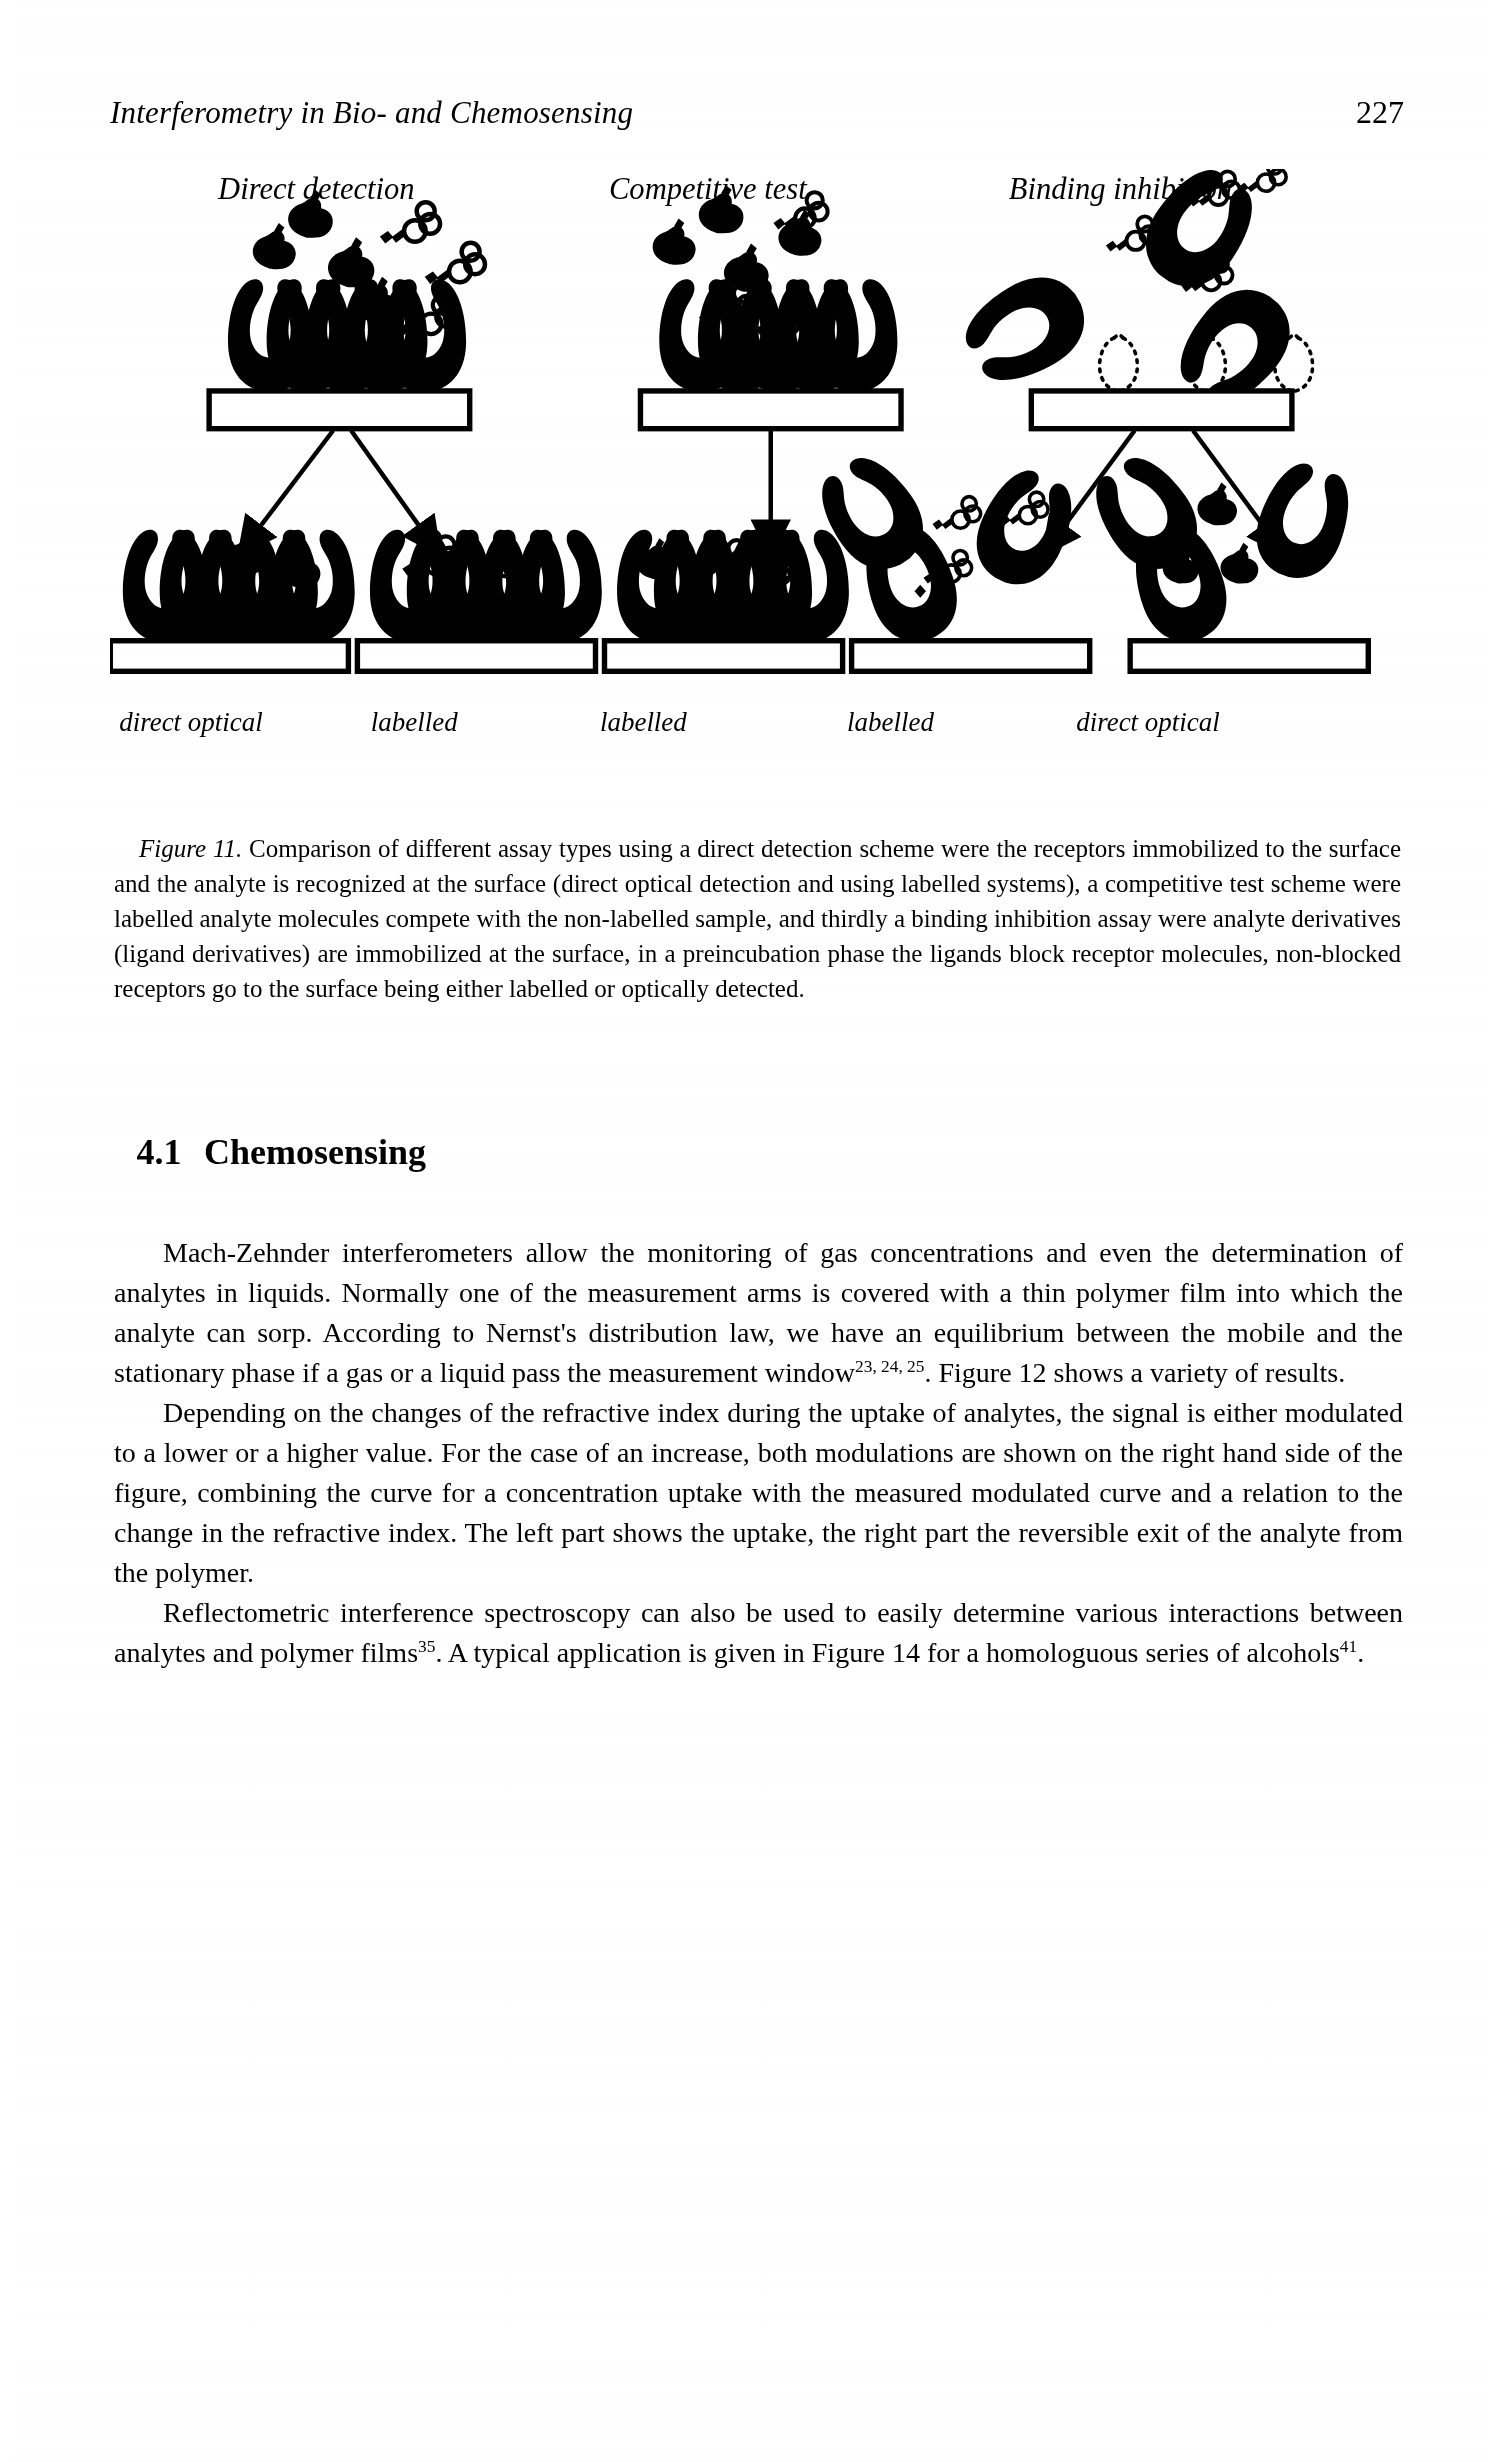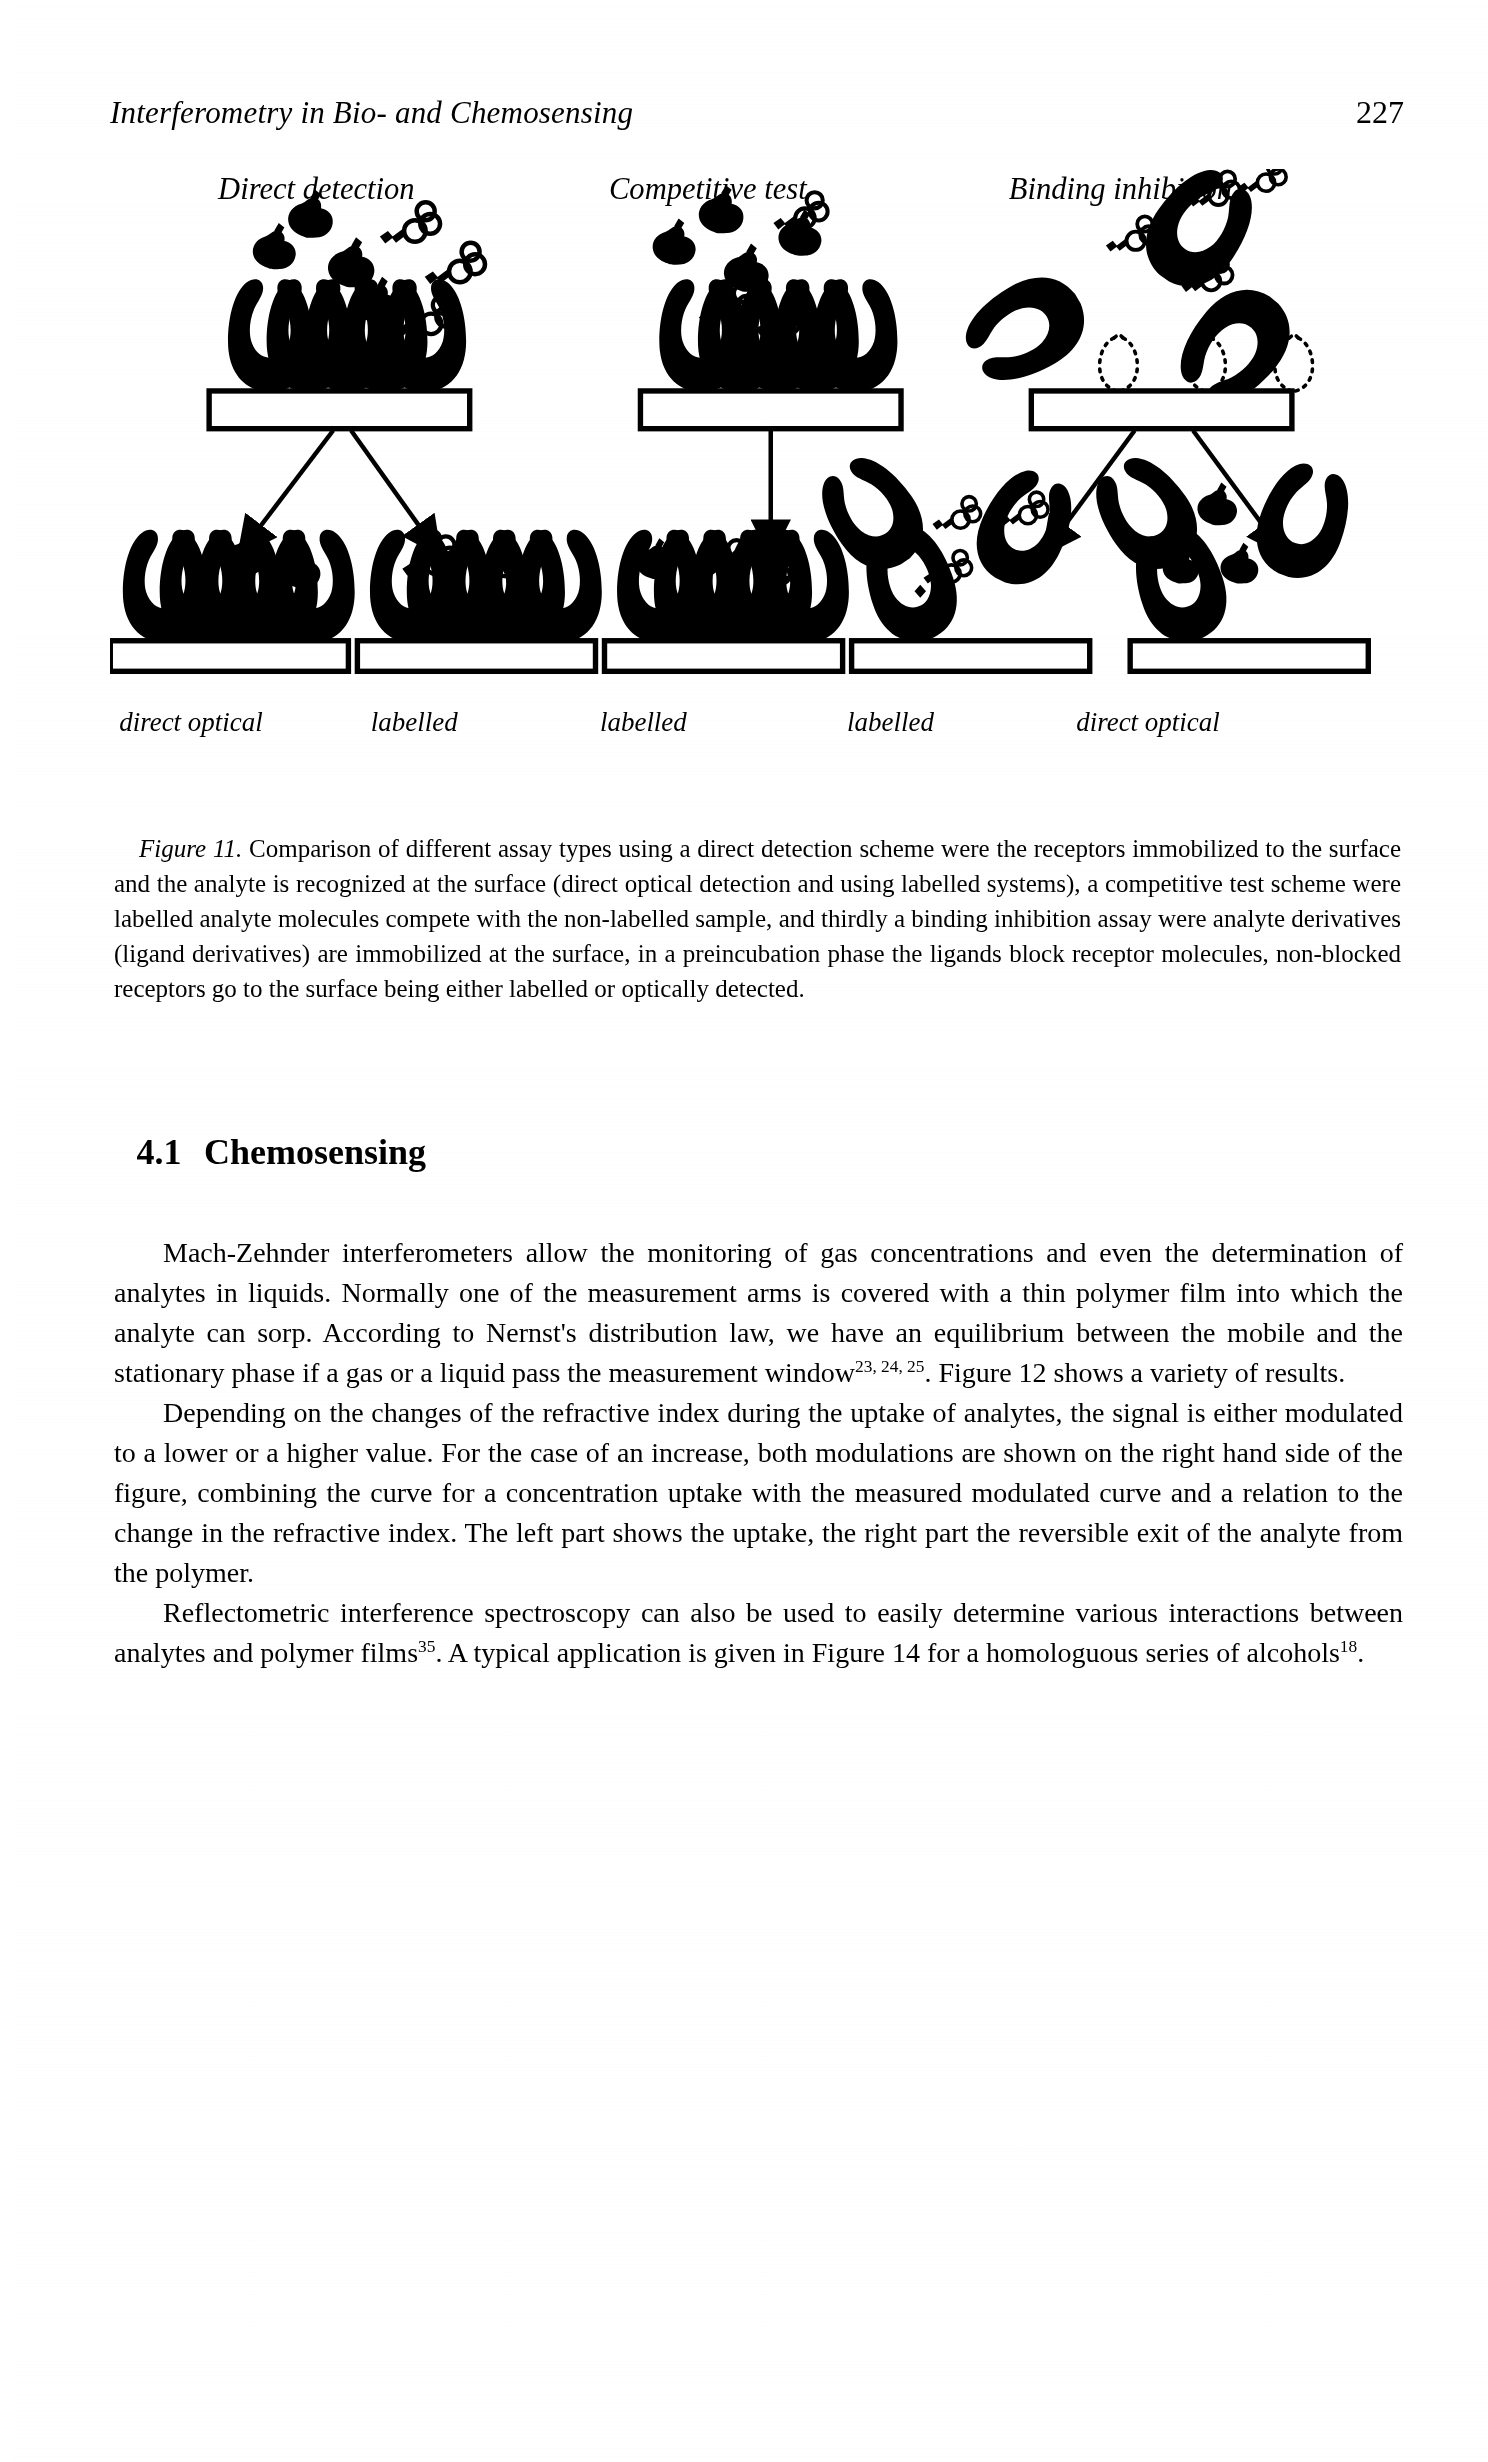--- a/index.html
+++ b/index.html
@@ -451,18 +451,18 @@
     <span class="fignum">Figure 11.</span><span> Comparison of different assay types using a direct detection scheme were the receptors immobilized to the surface and the analyte is recognized at the surface (direct optical detection and using labelled systems), a competitive test scheme were labelled analyte molecules compete with the non-labelled sample, and thirdly a binding inhibition assay were analyte derivatives (ligand derivatives) are immobilized at the surface, in a preincubation phase the ligands block receptor molecules, non-blocked receptors go to the surface being either labelled or optically detected.</span>
   </div>
 
   <div class="sec-heading">
     <span class="num">4.1</span><span>Chemosensing</span>
   </div>
 
   <div class="body" id="body-text">
       <p>Mach-Zehnder interferometers allow the monitoring of gas concentrations and even the determination of analytes in liquids. Normally one of the measurement arms is covered with a thin polymer film into which the analyte can sorp. According to Nernst's distribution law, we have an equilibrium between the mobile and the stationary phase if a gas or a liquid pass the measurement window<sup>23, 24, 25</sup>. Figure 12 shows a variety of results.</p>
       <p>Depending on the changes of the refractive index during the uptake of analytes, the signal is either modulated to a lower or a higher value. For the case of an increase, both modulations are shown on the right hand side of the figure, combining the curve for a concentration uptake with the measured modulated curve and a relation to the change in the refractive index. The left part shows the uptake, the right part the reversible exit of the analyte from the polymer.</p>
-      <p>Reflectometric interference spectroscopy can also be used to easily determine various interactions between analytes and polymer films<sup>35</sup>. A typical application is given in Figure 14 for a homologuous series of alcohols<sup>18</sup>.</p>
+      <p>Reflectometric interference spectroscopy can also be used to easily determine various interactions between analytes and polymer films<sup>35</sup>. A typical application is given in Figure 14 for a homologuous series of alcohols<sup>41</sup>.</p>
     </div>
 
   <div class="grain"></div>
 </div>
 
 
 </body></html>

